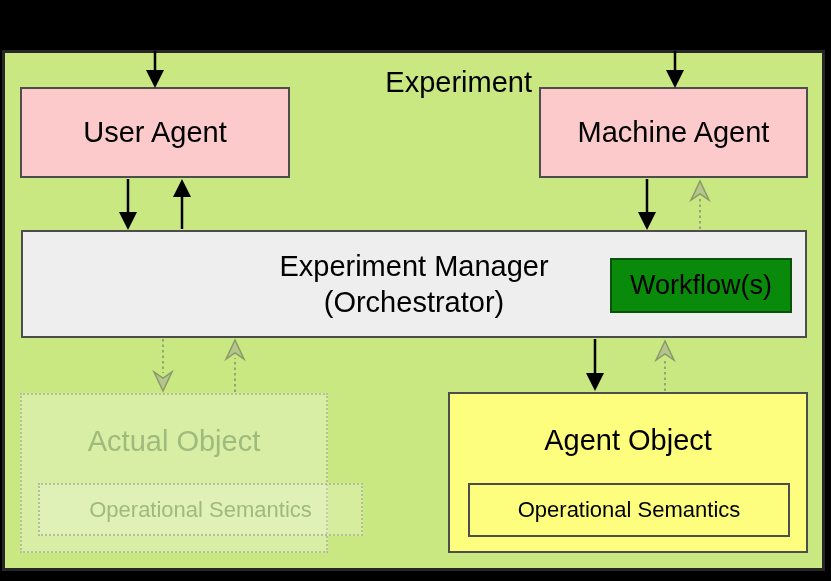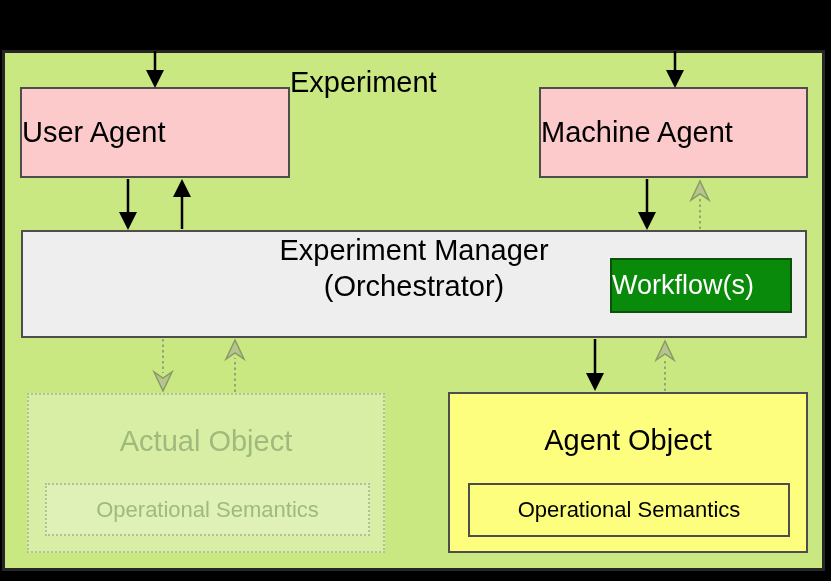--- a/index.html
+++ b/index.html
@@ -1,35 +1,35 @@
 <!DOCTYPE html>
 <html><head>
 <meta charset="utf-8">
 <style>
   html,body{margin:0;padding:0;background:#000;}
   body{width:831px;height:581px;font-family:"Liberation Sans",sans-serif;}
   .canvas{position:relative;width:831px;height:581px;background:#000;overflow:hidden;}
   .frame{position:absolute;left:2px;top:50px;width:823px;height:521px;
          box-sizing:border-box;background:#c9e882;border:3px solid #262626;}
-  .title{position:absolute;left:290px;top:66px;width:242px;text-align:left;
+  .title{position:absolute;left:290px;top:66px;width:242px;text-align:right;
          font-size:29px;color:#000;}
   .node{position:absolute;box-sizing:border-box;display:flex;align-items:center;
-        font-size:29px;color:#000;text-align:center;}
+        justify-content:center;font-size:29px;color:#000;text-align:center;}
   .agent{background:#fccaca;border:2px solid #4d4d4d;}
   .user-agent{left:20px;top:87px;width:270px;height:91px;}
   .machine-agent{left:539px;top:87px;width:269px;height:91px;}
   .manager{left:21px;top:230px;width:786px;height:108px;background:#eeeeee;
            border:2px solid #4d4d4d;flex-direction:column;line-height:36px;}
   .workflow{left:610px;top:258px;width:182px;height:55px;background:#0a8a0a;
-            border:2px solid #0a520a;color:#ffffff;font-size:27px;}
+            border:2px solid #0a520a;color:#000000;font-size:27px;}
   .container-node{display:block;}
   .twin{left:448px;top:392px;width:360px;height:161px;background:#fdfd7e;
         border:2px solid #4d4d4d;}
-  .actual{left:20px;top:393px;width:358px;height:160px;
-          background:rgba(255,255,255,0.28);border:2px dotted #b3c096;color:#9fba7d;margin-left:7px;}
+  .actual{left:20px;top:393px;width:308px;height:160px;
+          background:rgba(255,255,255,0.28);border:2px dotted #b3c096;color:#9fba7d;}
   .node-label{position:absolute;left:0;top:30px;width:100%;text-align:center;font-size:29px;}
   .sub-node{position:absolute;box-sizing:border-box;display:flex;align-items:center;
             justify-content:center;font-size:22px;}
   .twin-sub{left:18px;top:89px;width:322px;height:54px;background:#fdfd7e;
             border:2px solid #4d4d4d;color:#000;}
   .actual-sub{left:16px;top:88px;width:325px;height:53px;background:rgba(255,255,255,0.22);
               border:2px dotted #b3c096;color:#9fba7d;}
   svg.arrows{position:absolute;left:0;top:0;width:831px;height:581px;pointer-events:none;}
   .solid-line{stroke:#000;stroke-width:2.5;}
   .solid-head{fill:#000;}

